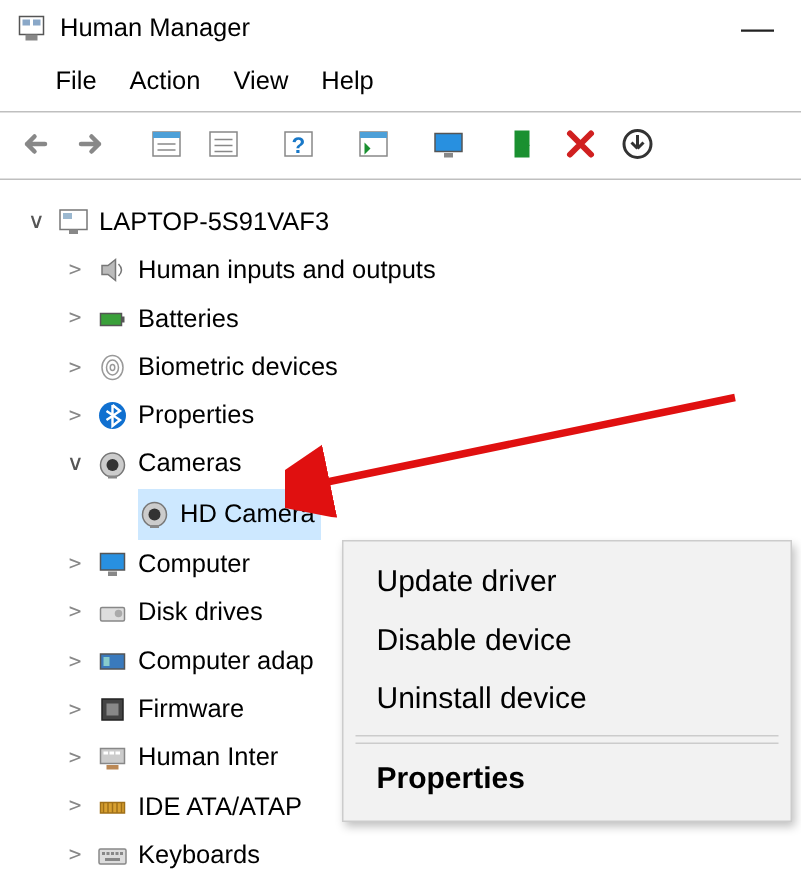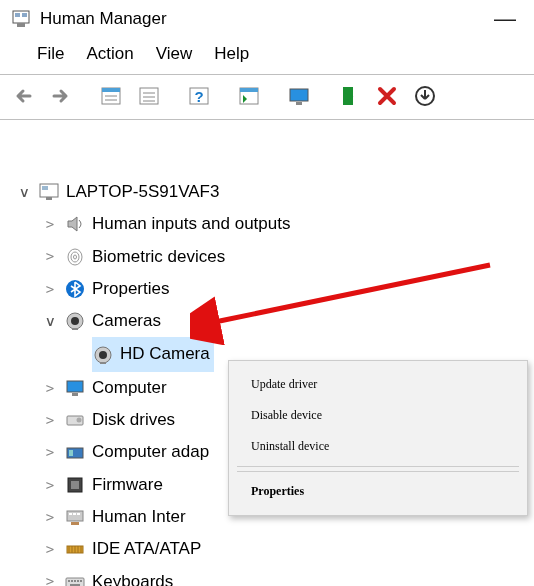--- a/index.html
+++ b/index.html
@@ -57,40 +57,39 @@
     white-space: nowrap;
   }
   .exp {
     width: 16px; height:16px;
     display:flex; align-items:center; justify-content:center;
     color:#555; font-size: 14px;
     font-family: Consolas, monospace;
   }
   .exp.open::before { content: "∨"; transform: scaleX(1.2);}
   .exp.closed::before { content: ">"; color:#888; }
-  .ind0 { padding-left: 4px; margin-top: 44px; }
+  .ind0 { padding-left: 4px; }
   .ind1 { padding-left: 30px; }
   .ind2 { padding-left: 80px; }
   .dicon { width:22px; height:22px; display:flex; align-items:center; justify-content:center;}
   .sel {
     background: #cde8ff;
     padding: 1px 4px 1px 0;
     text-align: right;
   }
   .ctxmenu {
     position: absolute;
     left: 228px;
     top: 360px;
     width: 300px;
     background: #f2f2f2;
     border: 1px solid #ccc;
     box-shadow: 2px 3px 6px rgba(0,0,0,0.25);
     padding: 8px 0;
-    font-size: 12px;
-    font-family: Liberation Serif, serif;
+    font-size: 20px;
   }
   .ctxmenu .mi {
     padding: 8px 22px;
   }
   .ctxmenu .msep {
     height:1px; background:#ccc; margin:4px 8px;
   }
   .bold { font-weight: 700; }
   .arrow {
     position: absolute;
@@ -213,20 +212,30 @@
     <span class="exp closed"></span>
     <span class="dicon">
         <svg width="20" height="20">
           <path d="M3 7 L7 7 L12 3 L12 17 L7 13 L3 13 Z" fill="#bbb" stroke="#777"></path>
           <path d="M14 6 Q18 10 14 14" fill="none" stroke="#777"></path>
         </svg>
       </span>
     <span>Human inputs and outputs</span>
   </div>
 
+  <div class="row ind1">
+    <span class="exp closed"></span>
+    <span class="dicon">
+        <svg width="20" height="20">
+          <rect x="2" y="6" width="14" height="8" fill="#3aa03a" stroke="#555"></rect>
+          <rect x="16" y="8" width="2" height="4" fill="#555"></rect>
+        </svg>
+      </span>
+    <span>Batteries</span>
+  </div>
 
   <div class="row ind1">
     <span class="exp closed"></span>
     <span class="dicon">
         <svg width="20" height="20">
           <ellipse cx="10" cy="10" rx="7" ry="8" fill="none" stroke="#999"></ellipse>
           <ellipse cx="10" cy="10" rx="4" ry="5" fill="none" stroke="#999"></ellipse>
           <ellipse cx="10" cy="10" rx="1.5" ry="2" fill="none" stroke="#999"></ellipse>
         </svg>
       </span>

